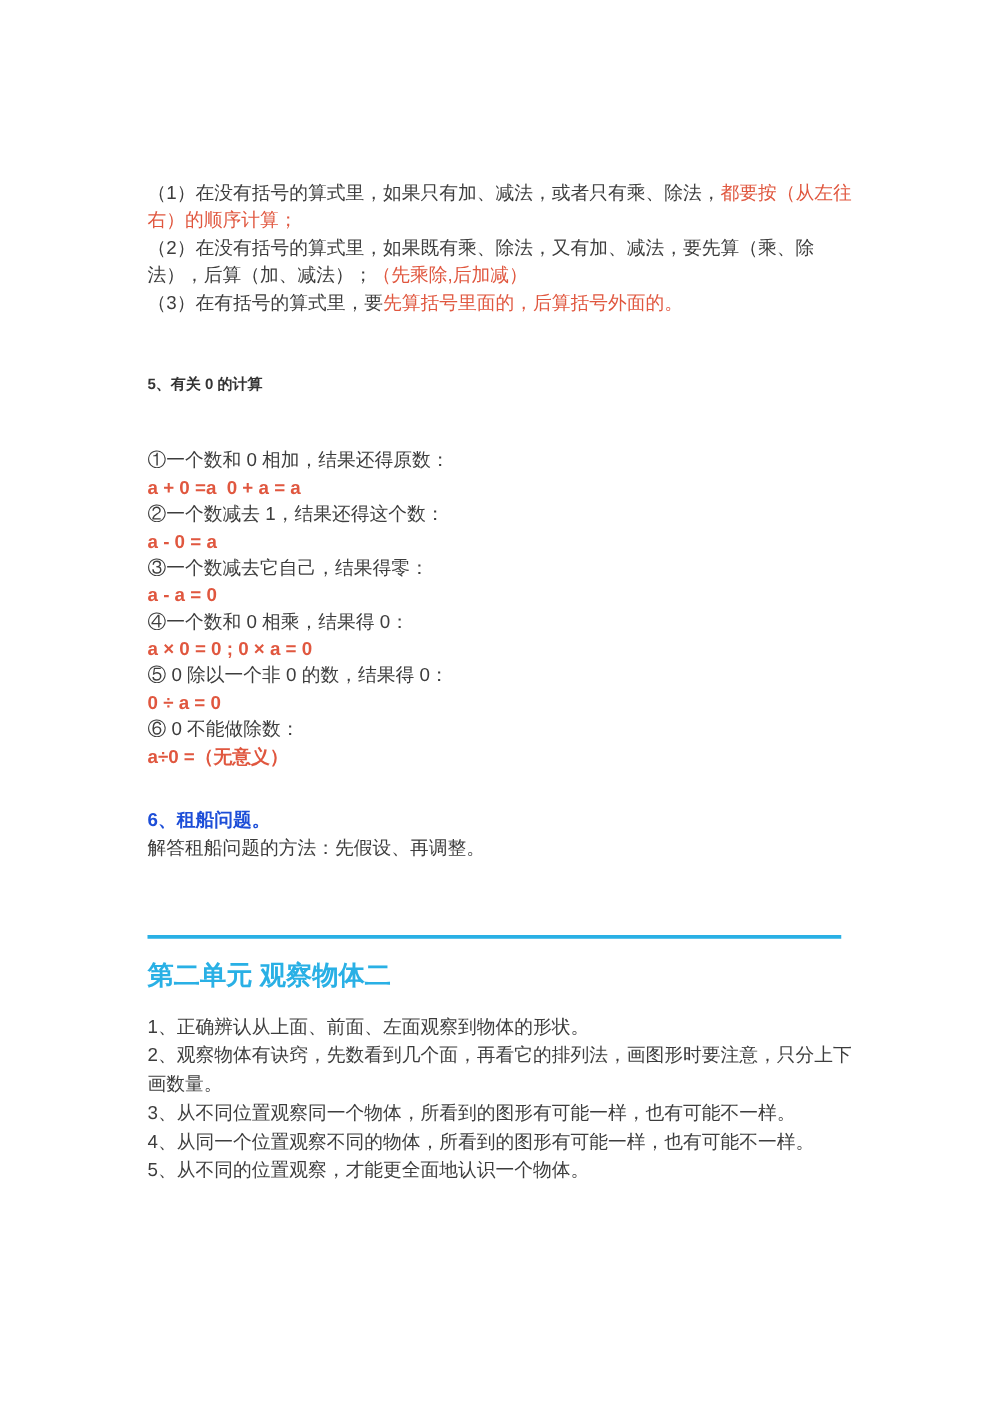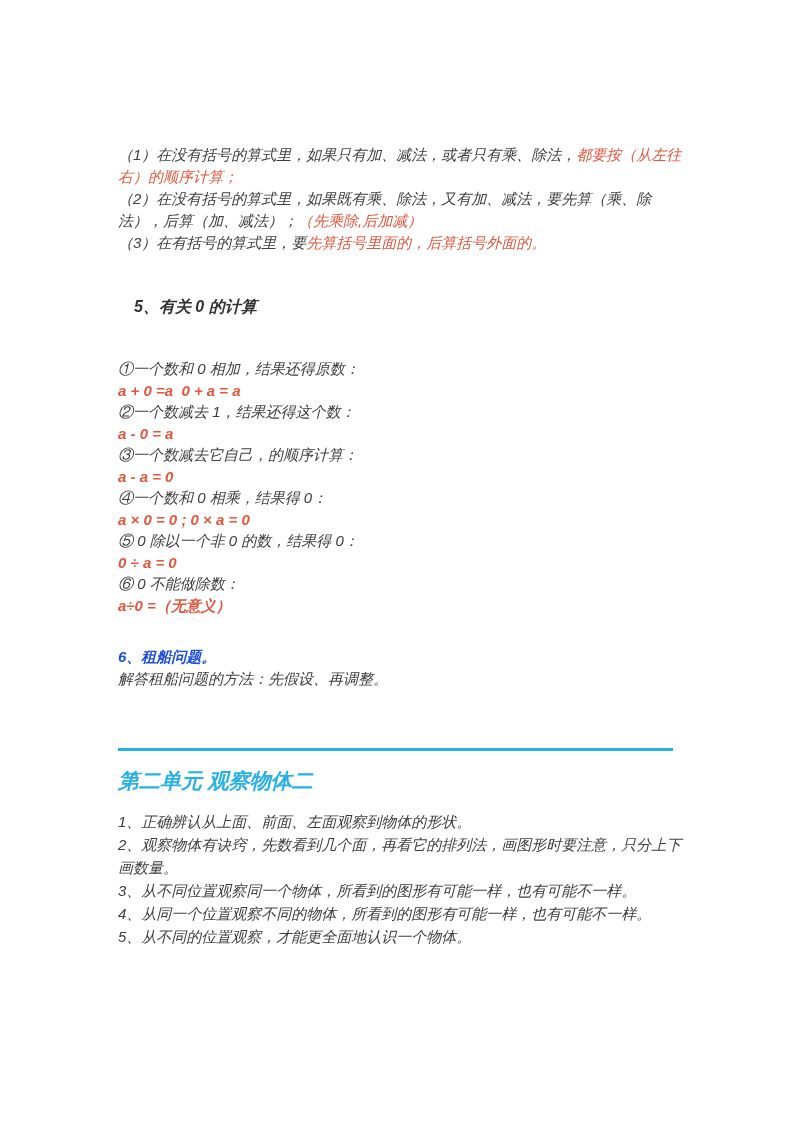--- a/index.html
+++ b/index.html
@@ -8,36 +8,35 @@
     background: #ffffff;
   }
   .page {
     position: relative;
     width: 793px;
     height: 966px;
     background: #ffffff;
     overflow: hidden;
     font-family: "Liberation Sans", sans-serif;
     color: #3d3d3d;
-    font-style: italic;
   }
   .content {
     position: absolute;
     left: 118px;
     top: 144px;
     width: 572px;
     font-size: 15px;
     line-height: 22px;
   }
   p { margin: 0; }
   .red { color: #e0573f; }
   .rules p { margin: 0; }
   .section-heading {
-    margin: 42px 0 0 16px;
-    font-size: 16px;
+    margin: 42px 0 0 0;
+    font-size: 12px;
     font-weight: bold;
     color: #333333;
     line-height: 22px;
   }
   .zero-block {
     margin-top: 40px;
     line-height: 21.5px;
   }
   .zero-block .formula {
     color: #e0573f;
@@ -83,21 +82,21 @@
       <p><span>（3）在有括号的算式里，要</span><span class="red">先算括号里面的，后算括号外面的。</span></p>
     </div>
 
     <p class="section-heading">5、有关 0 的计算</p>
 
     <div class="zero-block">
       <p>①一个数和 0 相加，结果还得原数：</p>
       <p class="formula">a + 0 =a  0 + a = a</p>
       <p>②一个数减去 1，结果还得这个数：</p>
       <p class="formula">a - 0 = a</p>
-      <p>③一个数减去它自己，的顺序计算：</p>
+      <p>③一个数减去它自己，结果得零：</p>
       <p class="formula">a - a = 0</p>
       <p>④一个数和 0 相乘，结果得 0：</p>
       <p class="formula">a × 0 = 0 ; 0 × a = 0</p>
       <p>⑤ 0 除以一个非 0 的数，结果得 0：</p>
       <p class="formula">0 ÷ a = 0</p>
       <p>⑥ 0 不能做除数：</p>
       <p class="formula">a÷0 =（无意义）</p>
     </div>
 
     <p class="section6-heading">6、租船问题。</p>

